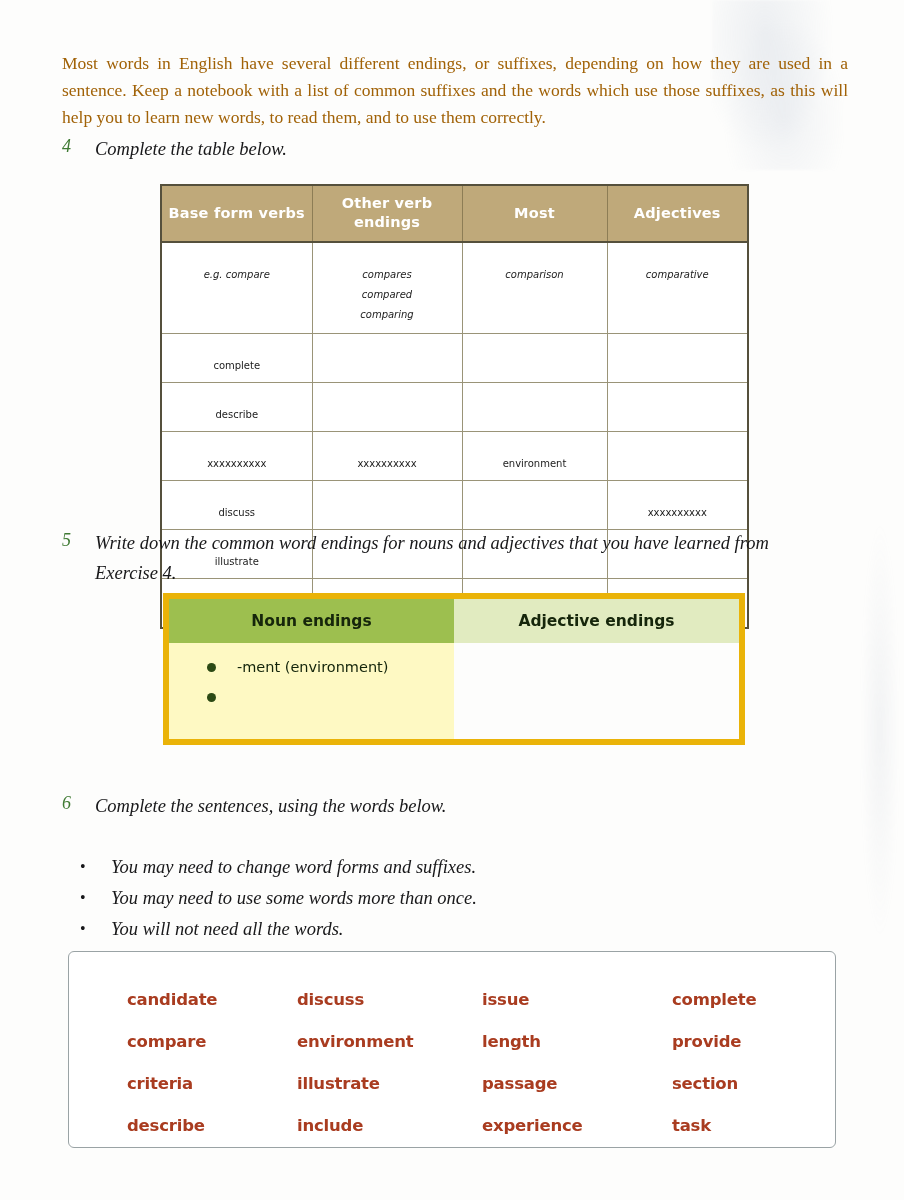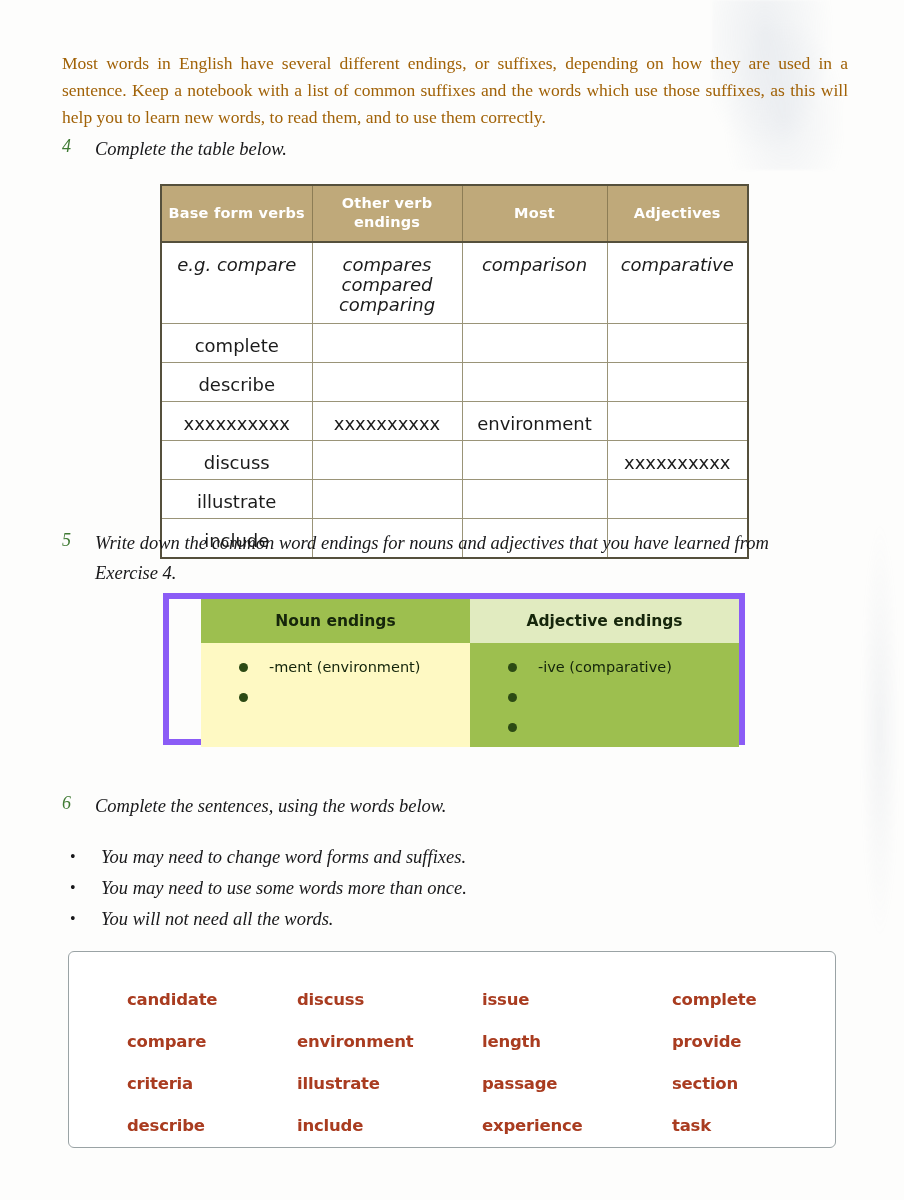--- a/index.html
+++ b/index.html
@@ -97,25 +97,25 @@
     padding: 8px 4px 9px 4px;
     border-right: 1px solid #8d7d55;
     border-bottom: 2px solid #55503c;
     text-align: center;
     letter-spacing: 0.2px;
   }
   .vtable th:last-child { border-right: none; }
   .vtable td {
     border-right: 1px solid #9a9478;
     border-bottom: 1px solid #9a9478;
-    font-size: 18px;
+    font-size: 10px;
     color: #1b1b1b;
     text-align: center;
     vertical-align: top;
-    padding: 12px 4px 6px 4px;
+    padding: 22px 4px 6px 4px;
     height: 20px;
     line-height: 20px;
   }
   .vtable td:last-child { border-right: none; }
   .vtable tr:last-child td { border-bottom: none; }
   .vtable .example td {
     font-style: italic;
     height: 62px;
   }
   .cell-lines span { display: block; }
@@ -125,27 +125,26 @@
   .col2 { width: 150px; }
   .col3 { width: 145px; }
   .col4 { width: 140px; }
 
   
   .greenbox {
     position: absolute;
     left: 163px; top: 593px;
     width: 582px;
     height: 152px;
-    border: 6px solid #8b5cf6;
+    border: 6px solid #eab308;
     box-sizing: border-box;
     display: grid;
     grid-template-columns: 1fr 1fr;
     grid-template-rows: 44px 1fr;
     font-family: "DejaVu Sans", sans-serif;
-    padding-left: 32px;
   }
   .gb-h {
     display: flex;
     align-items: center;
     justify-content: center;
     font-weight: bold;
     font-size: 15.5px;
     color: #16260b;
   }
   .gb-h-noun { background: #9dbf4f; }
@@ -171,21 +170,21 @@
     width: 9px; height: 9px;
     border-radius: 50%;
     background: #2c4a14;
   }
 
   
   .ex6-list {
     position: absolute;
     left: 66px; top: 838px;
     width: 640px;
-    margin: 4px;
+    margin: 14px;
     padding: 0;
     list-style: none;
   }
   .ex6-list li {
     position: relative;
     font-style: italic;
     font-size: 18.5px;
     line-height: 31px;
     color: #18181a;
     padding-left: 31px;
@@ -322,27 +321,20 @@
 
   <div class="greenbox">
     <div class="gb-h gb-h-noun">Noun endings</div>
     <div class="gb-h gb-h-adj">Adjective endings</div>
     <div class="gb-body gb-body-noun">
       <ul class="bullets">
         <li>-ment (environment)</li>
         <li></li>
       </ul>
     </div>
-    <div class="gb-body gb-body-adj">
-      <ul class="bullets">
-        <li>-ive (comparative)</li>
-        <li></li>
-        <li></li>
-      </ul>
-    </div>
   </div>
 
   <div class="ex-num" style="left:62px; top:793px;">6</div>
   <div class="ex-text" style="left:95px; top:791px; width:640px;">Complete the sentences, using the words below.</div>
 
   <ul class="ex6-list">
     <li>You may need to change word forms and suffixes.</li>
     <li>You may need to use some words more than once.</li>
     <li>You will not need all the words.</li>
   </ul>

